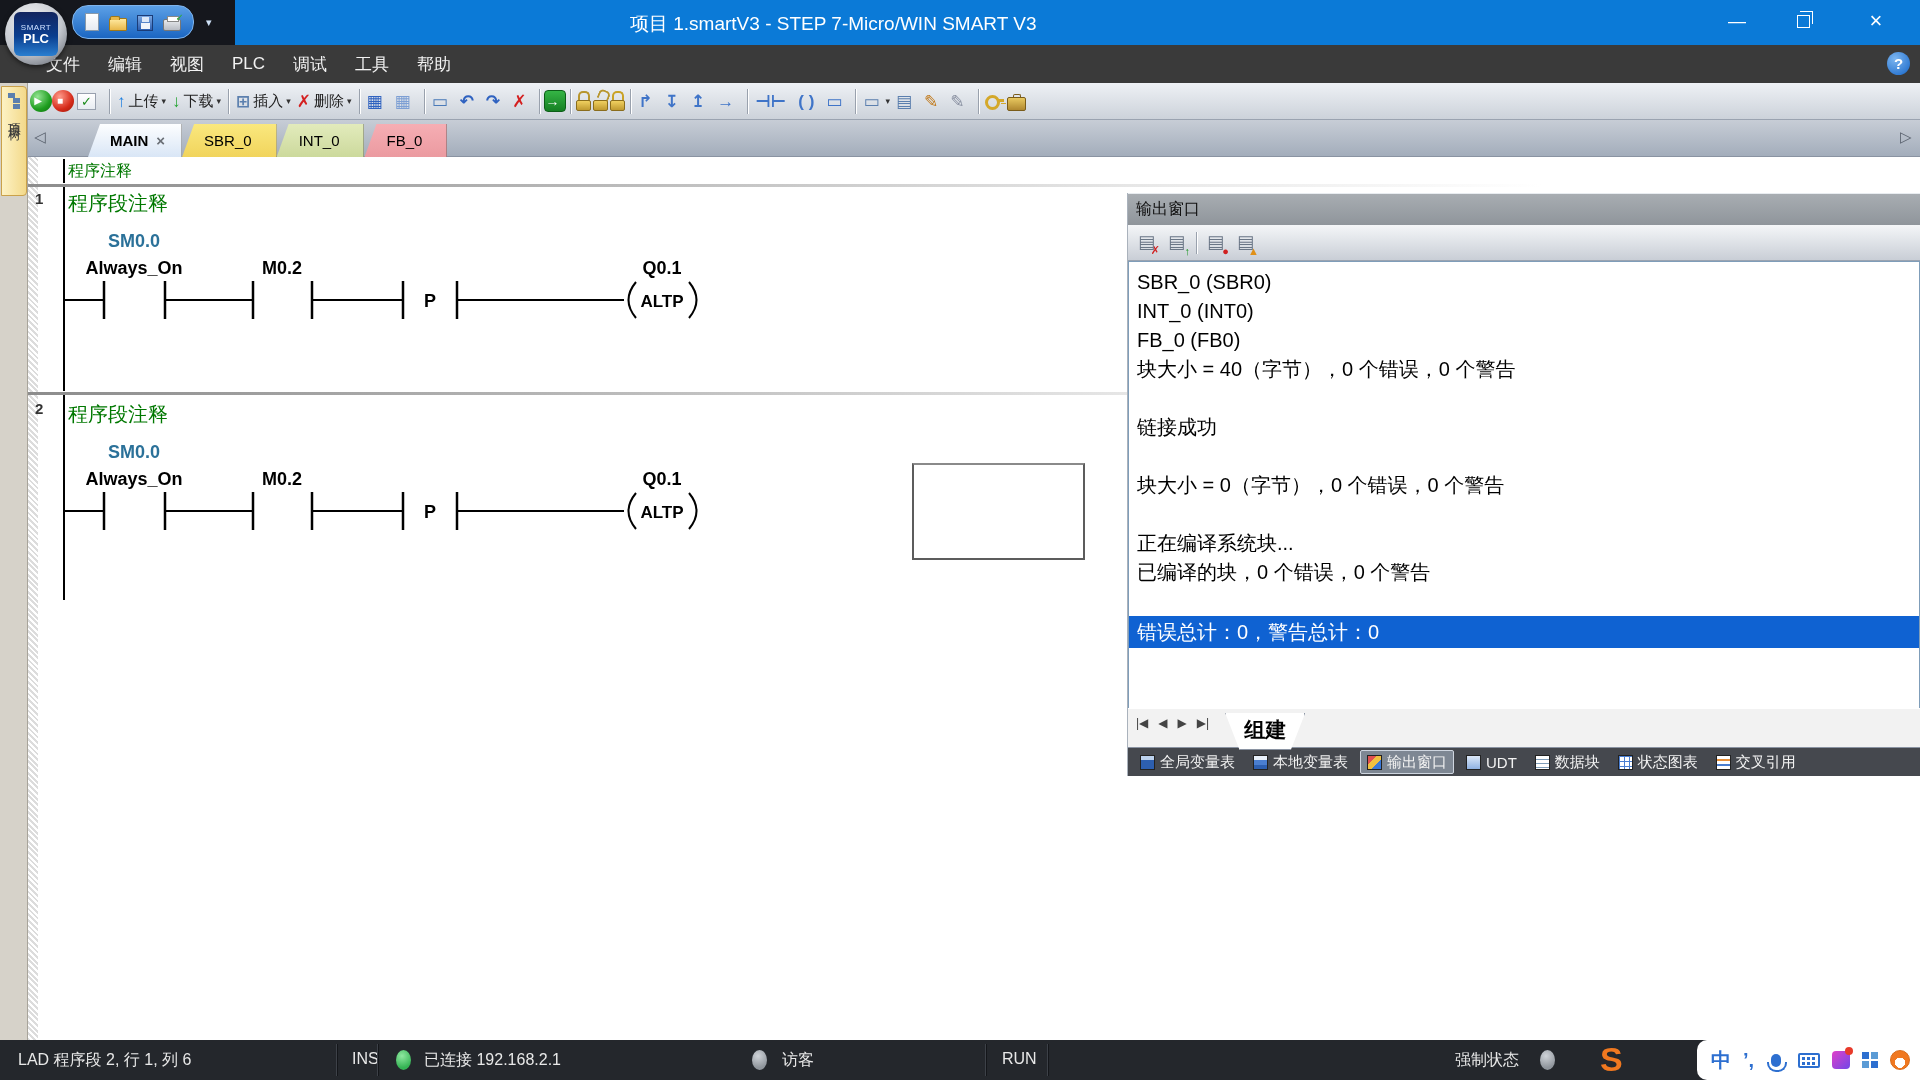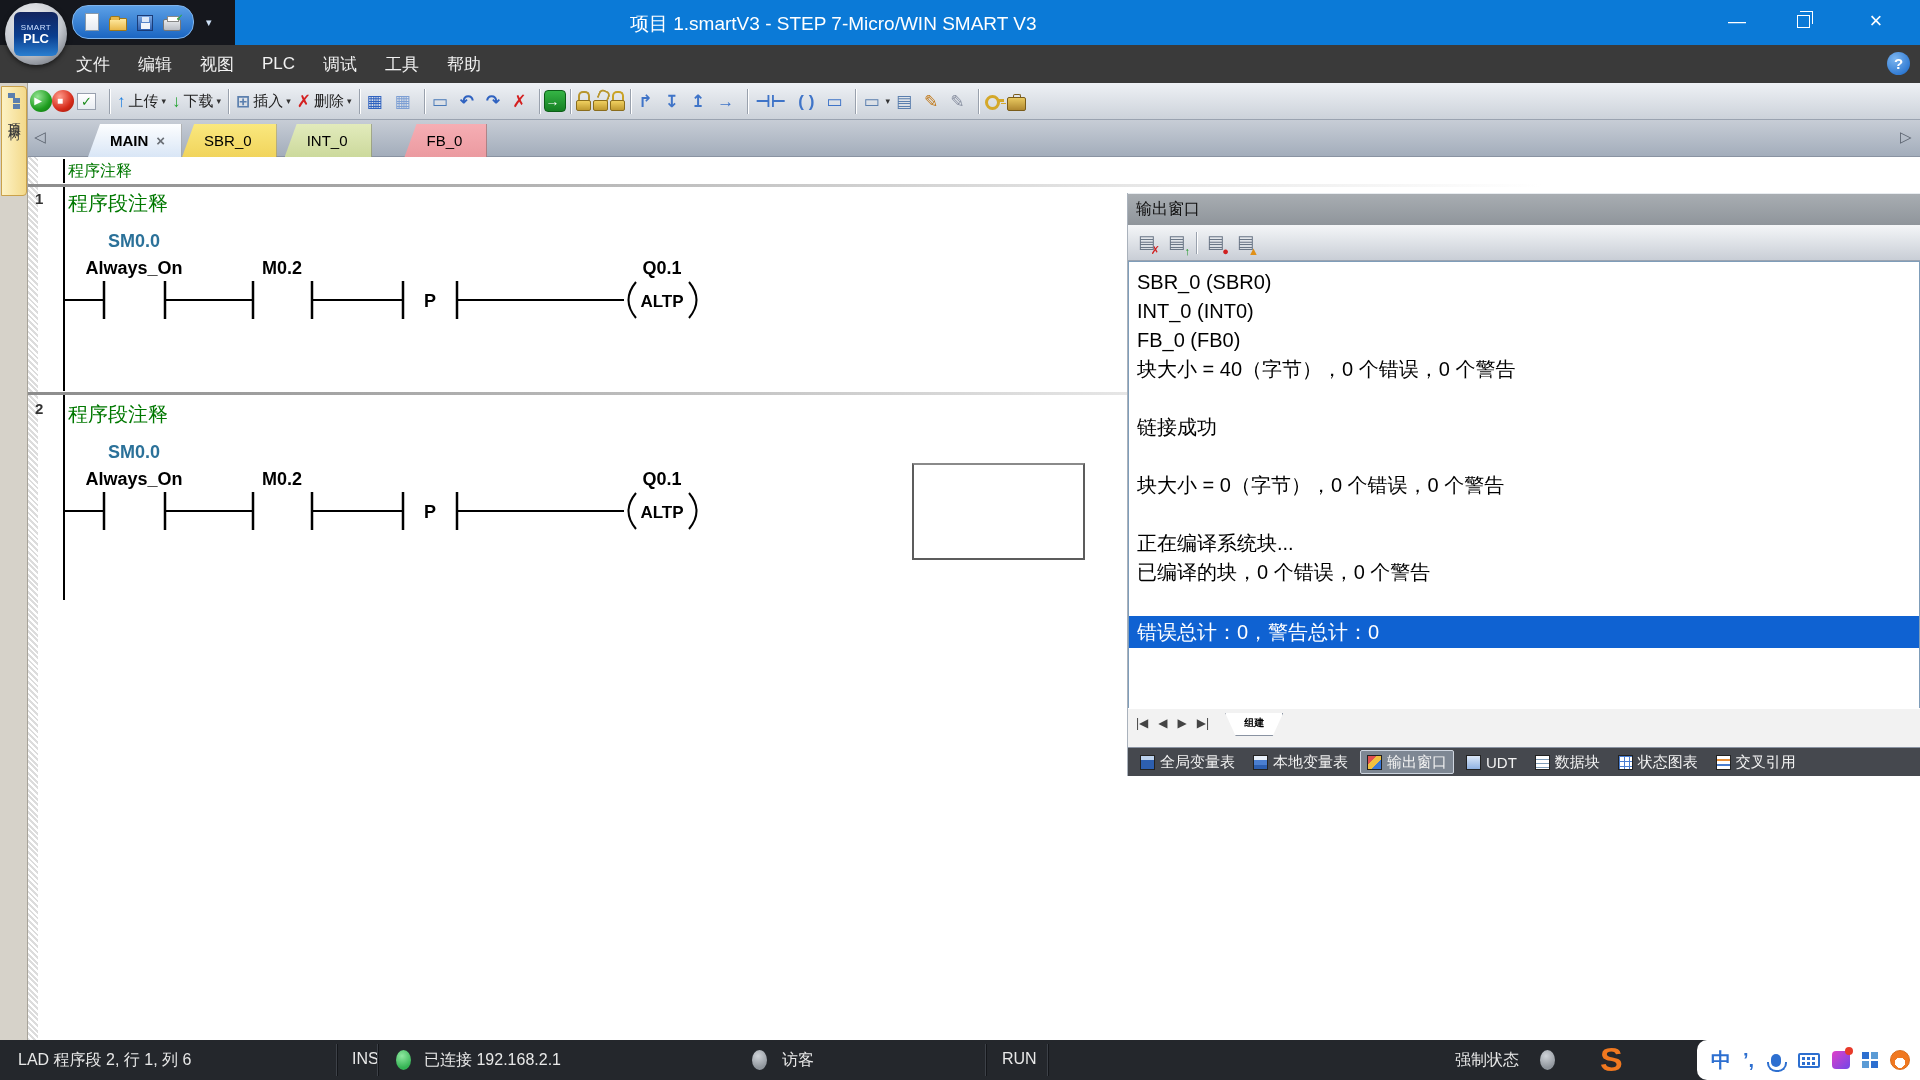--- a/index.html
+++ b/index.html
@@ -38,21 +38,21 @@
   .qa-folder::before{content:"";position:absolute;top:-3px;left:0;width:8px;height:3px;background:#e8b84a;border:1px solid #a07818;border-bottom:none;border-radius:2px 2px 0 0;}
   .qa-floppy{width:16px;height:16px;margin-top:2px;background:linear-gradient(#7aa6e0,#2d5fb0);border:1px solid #1a3c78;}
   .qa-floppy::before{content:"";position:absolute;left:4px;top:1px;width:7px;height:5px;background:#dce8f8;}
   .qa-floppy::after{content:"";position:absolute;left:3px;bottom:1px;width:9px;height:6px;background:#f0f4fa;}
   .qa-print{width:18px;height:12px;margin-top:5px;background:linear-gradient(#e8eaee,#b8bcc4);border:1px solid #777;border-radius:2px;}
   .qa-print::before{content:"";position:absolute;top:-4px;left:3px;width:10px;height:4px;background:#fff;border:1px solid #888;}
   .qa-print::after{content:"✓";position:absolute;right:-4px;top:-8px;color:#2fae2f;font-size:10px;font-weight:bold;}
   .qa-more{position:absolute;left:206px;top:16px;color:#cfe2f8;font-size:11px;}
 
   
-  .menubar{position:absolute;left:0;top:45px;width:1920px;height:38px;background:#3a3a3a;display:flex;align-items:center;padding-left:62px;}
+  .menubar{position:absolute;left:0;top:45px;width:1920px;height:38px;background:#3a3a3a;display:flex;align-items:center;padding-left:32px;}
   .menu-item{color:#f2f2f2;font-size:17px;padding:0 14px;height:38px;display:flex;align-items:center;}
   .help-bubble{position:absolute;right:10px;top:52px;width:23px;height:23px;border-radius:50%;background:radial-gradient(circle at 35% 30%,#7db6f0,#1565c8);color:#fff;font-weight:bold;font-size:15px;display:flex;align-items:center;justify-content:center;}
 
   
   .toolbar{position:absolute;left:0;top:83px;width:1920px;height:37px;background:linear-gradient(#eef1f5,#ccd2da);
         border-bottom:1px solid #9aa3b0;display:flex;align-items:center;padding-left:30px;}
   .tb-item{display:flex;align-items:center;gap:3px;padding:0 3px;height:30px;color:#222;}
   .tb-item .glyph{font-size:17px;font-weight:bold;line-height:1;}
   .tb-item .lbl{font-size:15px;}
   .tb-item .caret{font-size:9px;color:#333;}
@@ -79,22 +79,22 @@
   .tabrow{position:absolute;left:28px;top:120px;width:1892px;height:37px;background:linear-gradient(#c7cdd6,#a3adbb);border-bottom:1px solid #8a93a2;}
   .tab-scroll{position:absolute;top:8px;color:#5a626e;font-size:15px;}
   .tab-scroll.left{left:6px;}
   .tab-scroll.right{left:1872px;}
   .tabs{position:absolute;left:60px;top:4px;height:19px;display:flex;}
   .tab{height:33px;display:flex;align-items:center;gap:8px;padding:0 16px 0 22px;font-size:15px;
        clip-path:polygon(12px 0,100% 0,100% 100%,0 100%);border-right:1px solid rgba(90,90,90,.45);}
   .tab .close{color:#6a6f76;font-weight:bold;font-size:15px;}
   .tab.main{background:linear-gradient(#fdfeff,#d9e6f6);font-weight:bold;}
   .tab.sbr{background:linear-gradient(#fae87e,#f1d45c);}
-  .tab.int{background:linear-gradient(#e2ebbc,#ccd99c);margin-left:8px;}
-  .tab.fb{background:linear-gradient(#f6aeb4,#eb9aa0);margin-left:32px;}
+  .tab.int{background:linear-gradient(#e2ebbc,#ccd99c);}
+  .tab.fb{background:linear-gradient(#f6aeb4,#eb9aa0);}
 
   
   .leftstrip{position:absolute;left:0;top:83px;width:28px;height:957px;background:#d6d2c9;border-right:1px solid #a8a49a;}
   .side-tab{position:absolute;left:1px;top:3px;width:26px;height:110px;background:linear-gradient(90deg,#fdf2c4,#f3d98a);
        border:1px solid #caa14a;border-radius:0 4px 4px 0;display:flex;flex-direction:column;align-items:center;padding-top:6px;gap:6px;}
   .tree-ico{position:relative;width:12px;height:14px;}
   .tree-ico::before{content:"";position:absolute;left:0;top:0;width:7px;height:5px;background:#5b7fae;box-shadow:5px 5px 0 #5b7fae,5px 11px 0 #5b7fae;}
   .side-tab .vtxt{writing-mode:vertical-rl;text-orientation:upright;font-size:13px;color:#3a3a3a;letter-spacing:2px;}
 
   
@@ -118,21 +118,21 @@
   .ot-item{position:relative;width:22px;height:24px;}
   .ot-item .base{position:absolute;left:2px;top:0;font-size:18px;color:#6a7686;}
   .ot-item .badge{position:absolute;right:-2px;bottom:-2px;font-size:11px;font-weight:bold;}
   .ot-item.sep{width:1px;height:22px;background:#99a1ad;box-shadow:1px 0 0 #fff;}
   .out-content{height:447px;background:#fff;border:1px solid #7f9db9;border-bottom:none;padding:6px 0 0 0;overflow:hidden;}
   .out-line{height:29px;font-size:20px;line-height:29px;padding-left:8px;white-space:pre;color:#000;}
   .out-line.highlight{background:#0f62d2;color:#fff;height:32px;line-height:32px;}
   .out-nav{height:40px;background:#f2f2f2;border-top:1px solid #fff;display:flex;align-items:flex-start;padding:4px 0 0 4px;gap:4px;position:relative;border-bottom:1px solid #8a93a2;}
   .vcr{font-size:12px;color:#444;padding:3px 4px;background:#f2f2f2;}
   .build-tab{margin-left:8px;padding:3px 18px 5px;background:#fff;border:1px solid #8a93a2;border-top:none;
-       clip-path:polygon(0 0,100% 0,82% 100%,18% 100%);font-weight:bold;font-size:10px;}
+       clip-path:polygon(0 0,100% 0,82% 100%,18% 100%);font-weight:bold;font-size:21px;}
   .bottom-tabs{height:28px;background:#45484e;display:flex;align-items:center;gap:6px;padding-left:6px;}
   .bt-item{display:flex;align-items:center;gap:5px;color:#f2f2f2;font-size:15px;padding:2px 6px;height:24px;}
   .bt-item.active{background:#7e8793;border:1px solid #cfd6e0;border-radius:2px;}
   .bt-ic{width:15px;height:15px;display:inline-block;border:1px solid #222;}
   .bt-blue-table{background:linear-gradient(#bcd2ee 0 4px,#2d5fb0 4px);}
   .bt-blue-table2{background:linear-gradient(#e8f0fa 0 4px,#4a7ed0 4px 9px,#2d5fb0 9px);}
   .bt-output{background:linear-gradient(135deg,#e05050 0 34%,#f0c040 34% 63%,#3a78d8 63%);}
   .bt-udt{background:linear-gradient(#dce8f8,#8fb2e2);}
   .bt-page{background:repeating-linear-gradient(#ffffff 0 3px,#7f9db9 3px 4px);}
   .bt-grid{background:#fff;background-image:linear-gradient(#4a7ed0 1px,transparent 1px),linear-gradient(90deg,#4a7ed0 1px,transparent 1px);background-size:5px 5px;}

